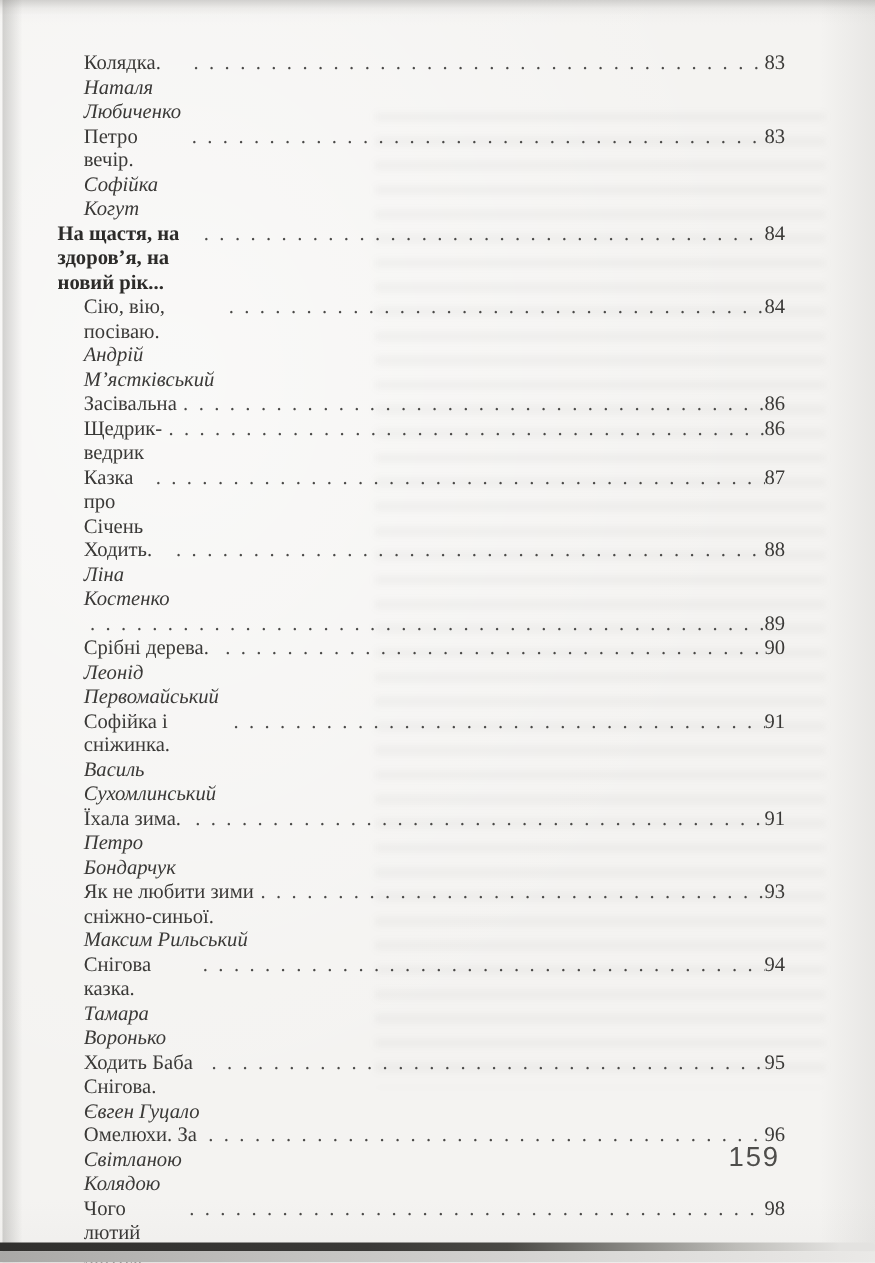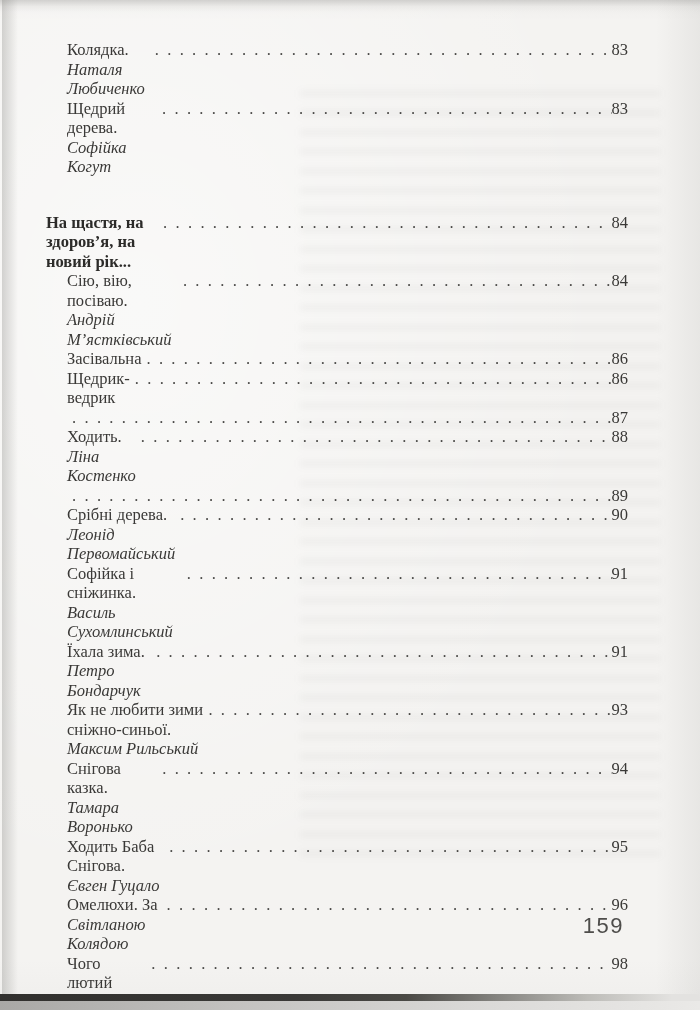--- a/index.html
+++ b/index.html
@@ -48,21 +48,21 @@
     background: linear-gradient(to right, #a9a8a6 0%, #c4c3c1 35%, #dbdad8 70%, #eae9e7 100%);
   }
   .toc {
     position: absolute; left: 46px; top: 40px; width: 582px;
     font-size: 16.5px; line-height: 19.5px;
     color: #39383634; 
     color: #3a3937;
   }
   .row { display: flex; align-items: baseline; padding-left: 21px; }
   .row.section, .row.subhead, .row.cont { padding-left: 0; }
-  .row.section .title { font-weight: 700; color: #2c2b29; margin-top: 36px; }
+  .row.section .title { font-weight: 700; color: #2c2b29; }
   .seg-plain { font-style: normal; }
   .seg-italic { font-style: italic; }
   .leader {
     flex: 1 1 auto; overflow: hidden; white-space: nowrap;
     letter-spacing: 1.6px; word-spacing: 1px;
     padding: 0 3px 0 5px;
     font-weight: 400; font-style: normal;
     color: #4a4947;
   }
   .pg { white-space: nowrap; font-style: normal; font-weight: 400; color: #3a3937; }
@@ -81,21 +81,21 @@
   <div class="right-vignette"></div>
   <div class="ghost"></div>
 
   <div class="toc">
       <div class="row entry">
         <span class="title"><span class="seg-plain">Колядка. </span><span class="seg-italic">Наталя Любиченко</span></span>
         <span class="leader">. . . . . . . . . . . . . . . . . . . . . . . . . . . . . . . . . . . . . . . . . . . . . . . . . . . . . . . . . . . . . . . . . . . . . . . . . . . . . . . . . . . . . . . . . . </span>
         <span class="pg">83</span>
       </div>
       <div class="row entry">
-        <span class="title"><span class="seg-plain">Щедрий дерева. </span><span class="seg-italic">Софійка Когут </span></span>
+        <span class="title"><span class="seg-plain">Петро вечір. </span><span class="seg-italic">Софійка Когут </span></span>
         <span class="leader">. . . . . . . . . . . . . . . . . . . . . . . . . . . . . . . . . . . . . . . . . . . . . . . . . . . . . . . . . . . . . . . . . . . . . . . . . . . . . . . . . . . . . . . . . . </span>
         <span class="pg">83</span>
       </div>
       <div class="row section">
         <span class="title"><span class="seg-plain">На щастя, на здоров’я, на новий рік...  </span></span>
         <span class="leader">. . . . . . . . . . . . . . . . . . . . . . . . . . . . . . . . . . . . . . . . . . . . . . . . . . . . . . . . . . . . . . . . . . . . . . . . . . . . . . . . . . . . . . . . . . </span>
         <span class="pg">84</span>
       </div>
       <div class="row entry">
         <span class="title"><span class="seg-plain">Сію, вію, посіваю. </span><span class="seg-italic">Андрій М’ястківський </span></span>
@@ -106,20 +106,21 @@
         <span class="title"><span class="seg-plain">Засівальна </span></span>
         <span class="leader">. . . . . . . . . . . . . . . . . . . . . . . . . . . . . . . . . . . . . . . . . . . . . . . . . . . . . . . . . . . . . . . . . . . . . . . . . . . . . . . . . . . . . . . . . . </span>
         <span class="pg">86</span>
       </div>
       <div class="row entry">
         <span class="title"><span class="seg-plain">Щедрик-ведрик </span></span>
         <span class="leader">. . . . . . . . . . . . . . . . . . . . . . . . . . . . . . . . . . . . . . . . . . . . . . . . . . . . . . . . . . . . . . . . . . . . . . . . . . . . . . . . . . . . . . . . . . </span>
         <span class="pg">86</span>
       </div>
       <div class="row entry">
+        <span class="title"><span class="seg-plain">Казка про Січень </span></span>
         <span class="leader">. . . . . . . . . . . . . . . . . . . . . . . . . . . . . . . . . . . . . . . . . . . . . . . . . . . . . . . . . . . . . . . . . . . . . . . . . . . . . . . . . . . . . . . . . . </span>
         <span class="pg">87</span>
       </div>
       <div class="row entry">
         <span class="title"><span class="seg-plain">Ходить. </span><span class="seg-italic">Ліна Костенко </span></span>
         <span class="leader">. . . . . . . . . . . . . . . . . . . . . . . . . . . . . . . . . . . . . . . . . . . . . . . . . . . . . . . . . . . . . . . . . . . . . . . . . . . . . . . . . . . . . . . . . . </span>
         <span class="pg">88</span>
       </div>
       <div class="row entry">
         <span class="leader">. . . . . . . . . . . . . . . . . . . . . . . . . . . . . . . . . . . . . . . . . . . . . . . . . . . . . . . . . . . . . . . . . . . . . . . . . . . . . . . . . . . . . . . . . . </span>

